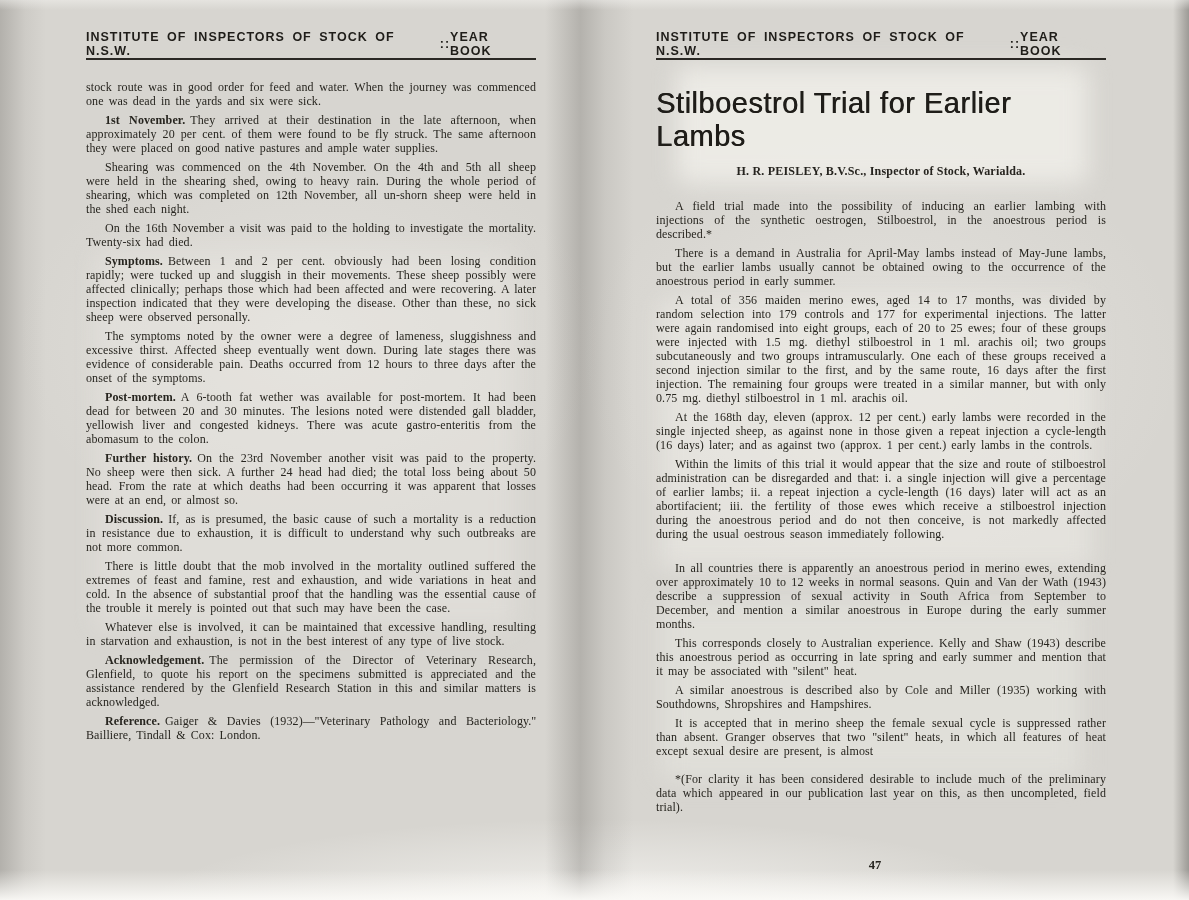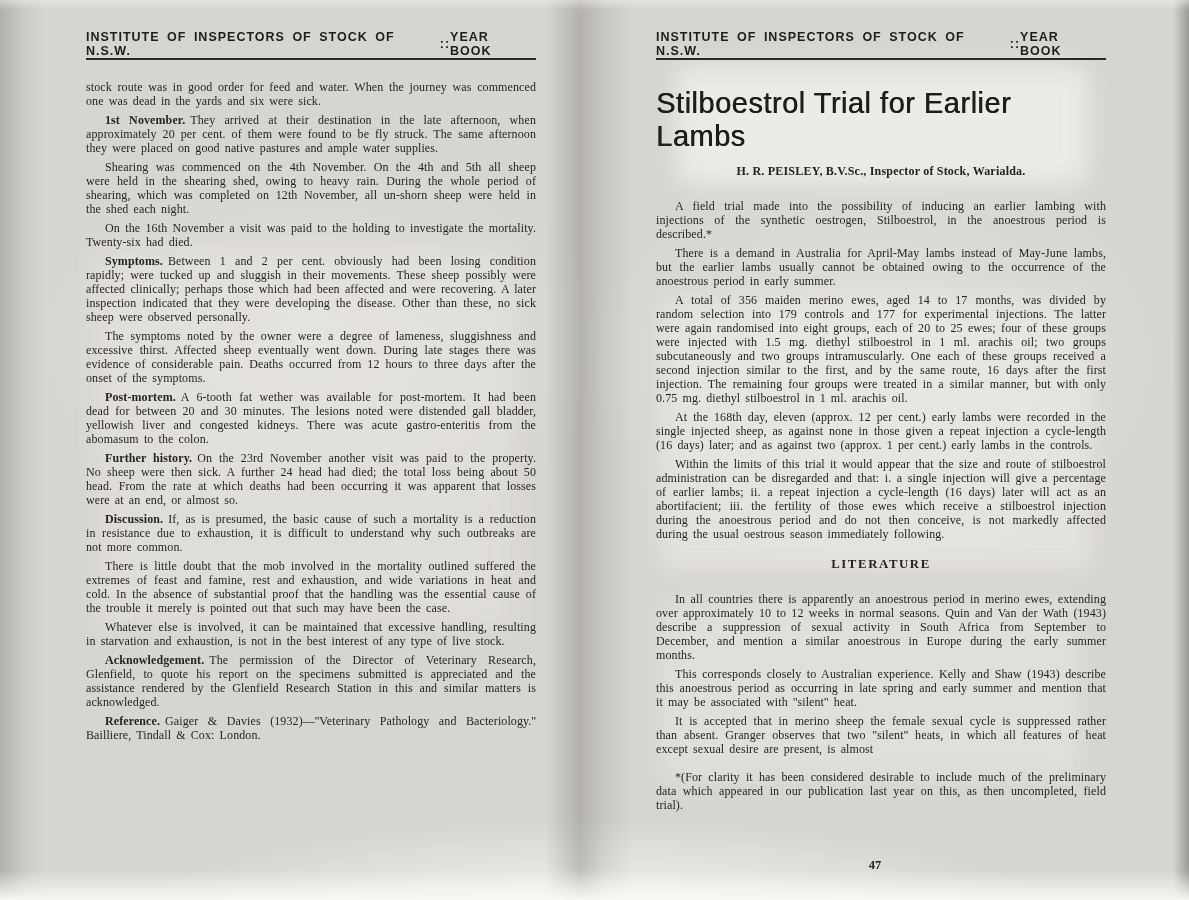--- a/index.html
+++ b/index.html
@@ -111,24 +111,24 @@
     </div>
     <h1 class="title">Stilboestrol Trial for Earlier Lambs</h1>
     <div class="byline">H. R. PEISLEY, B.V.Sc., Inspector of Stock, Warialda.</div>
     <div class="body-text">
       <p><span class="lead"></span><span>A field trial made into the possibility of inducing an earlier lambing with injections of the synthetic oestrogen, Stilboestrol, in the anoestrous period is described.*</span></p>
       <p><span class="lead"></span><span>There is a demand in Australia for April-May lambs instead of May-June lambs, but the earlier lambs usually cannot be obtained owing to the occurrence of the anoestrous period in early summer.</span></p>
       <p><span class="lead"></span><span>A total of 356 maiden merino ewes, aged 14 to 17 months, was divided by random selection into 179 controls and 177 for experimental injections. The latter were again randomised into eight groups, each of 20 to 25 ewes; four of these groups were injected with 1.5 mg. diethyl stilboestrol in 1 ml. arachis oil; two groups subcutaneously and two groups intramuscularly. One each of these groups received a second injection similar to the first, and by the same route, 16 days after the first injection. The remaining four groups were treated in a similar manner, but with only 0.75 mg. diethyl stilboestrol in 1 ml. arachis oil.</span></p>
       <p><span class="lead"></span><span>At the 168th day, eleven (approx. 12 per cent.) early lambs were recorded in the single injected sheep, as against none in those given a repeat injection a cycle-length (16 days) later; and as against two (approx. 1 per cent.) early lambs in the controls.</span></p>
       <p><span class="lead"></span><span>Within the limits of this trial it would appear that the size and route of stilboestrol administration can be disregarded and that: i. a single injection will give a percentage of earlier lambs; ii. a repeat injection a cycle-length (16 days) later will act as an abortifacient; iii. the fertility of those ewes which receive a stilboestrol injection during the anoestrous period and do not then conceive, is not markedly affected during the usual oestrous season immediately following.</span></p>
     </div>
-    <div class="sect sect-lit">LITERATURE</div>
     <div class="body-text">
       <p><span class="lead"></span><span>In all countries there is apparently an anoestrous period in merino ewes, extending over approximately 10 to 12 weeks in normal seasons. Quin and Van der Wath (1943) describe a suppression of sexual activity in South Africa from September to December, and mention a similar anoestrous in Europe during the early summer months.</span></p>
       <p><span class="lead"></span><span>This corresponds closely to Australian experience. Kelly and Shaw (1943) describe this anoestrous period as occurring in late spring and early summer and mention that it may be associated with ''silent'' heat.</span></p>
+      <p><span class="lead"></span><span>A similar anoestrous is described also by Cole and Miller (1935) working with Southdowns, Shropshires and Hampshires.</span></p>
       <p><span class="lead"></span><span>It is accepted that in merino sheep the female sexual cycle is suppressed rather than absent. Granger observes that two ''silent'' heats, in which all features of heat except sexual desire are present, is almost</span></p>
       <p class="footnote">*(For clarity it has been considered desirable to include much of the preliminary data which appeared in our publication last year on this, as then uncompleted, field trial).</p>
     </div>
 
   </div>
   <div class="pageno" id="pageno-right">47</div>
 
   <div class="edge" id="edge-left"></div>
   <div class="edge" id="gutter"></div>
   <div class="edge" id="edge-right"></div>

